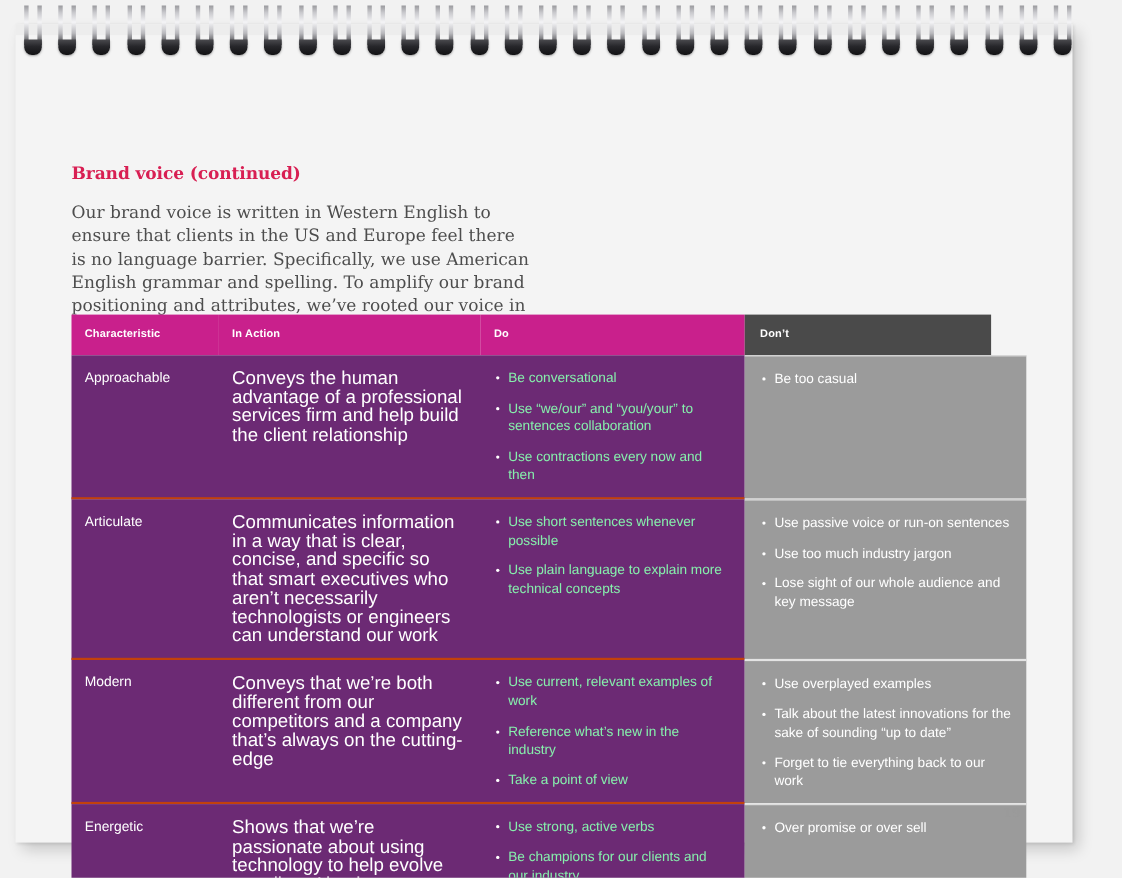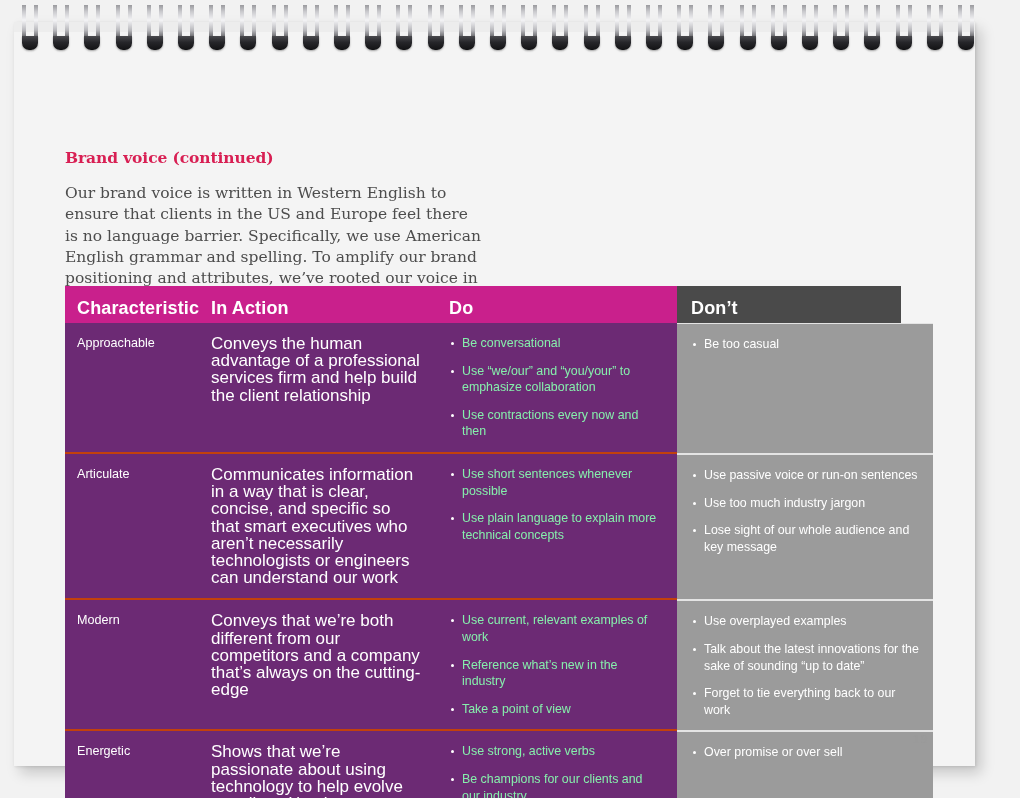--- a/index.html
+++ b/index.html
@@ -111,21 +111,21 @@
   .col-characteristic { width: 134px; }
   .col-inaction { width: 238px; }
   .col-do { width: 240px; }
   .col-dont { width: 224px; }
 
   
   #table-header { height: 37px; }
   #table-header .t-cell {
     padding-bottom: 9px;
     color: #ffffff;
-    font-size: 18px;
+    font-size: 10px;
     font-weight: bold;
     letter-spacing: 0.15px;
   }
   .hdr-pink { background: #c9208c; }
   .hdr-dark { background: #4a4a4a; }
   #table-header .col-dont { padding-left: 14px; }
 
   
   .body-left {
     display: flex;
@@ -377,21 +377,21 @@
           <div class="body-left left-group">
             <div class="t-cell col-characteristic">
               <div class="cell-text label">Approachable</div>
             </div>
             <div class="t-cell col-inaction">
               <div class="cell-text">Conveys the human advantage of a professional services firm and help build the client relationship</div>
             </div>
             <div class="t-cell col-do">
               <ul class="bullet-list">
                 <li>Be conversational</li>
-                <li>Use “we/our” and “you/your” to emphasize collaboration</li>
+                <li>Use “we/our” and “you/your” to sentences collaboration</li>
                 <li>Use contractions every now and then</li>
               </ul>
             </div>
           </div>
           <div class="body-right right-group t-cell col-dont dont-col">
             <ul class="bullet-list">
               <li>Be too casual</li>
             </ul>
           </div>
         </div>

